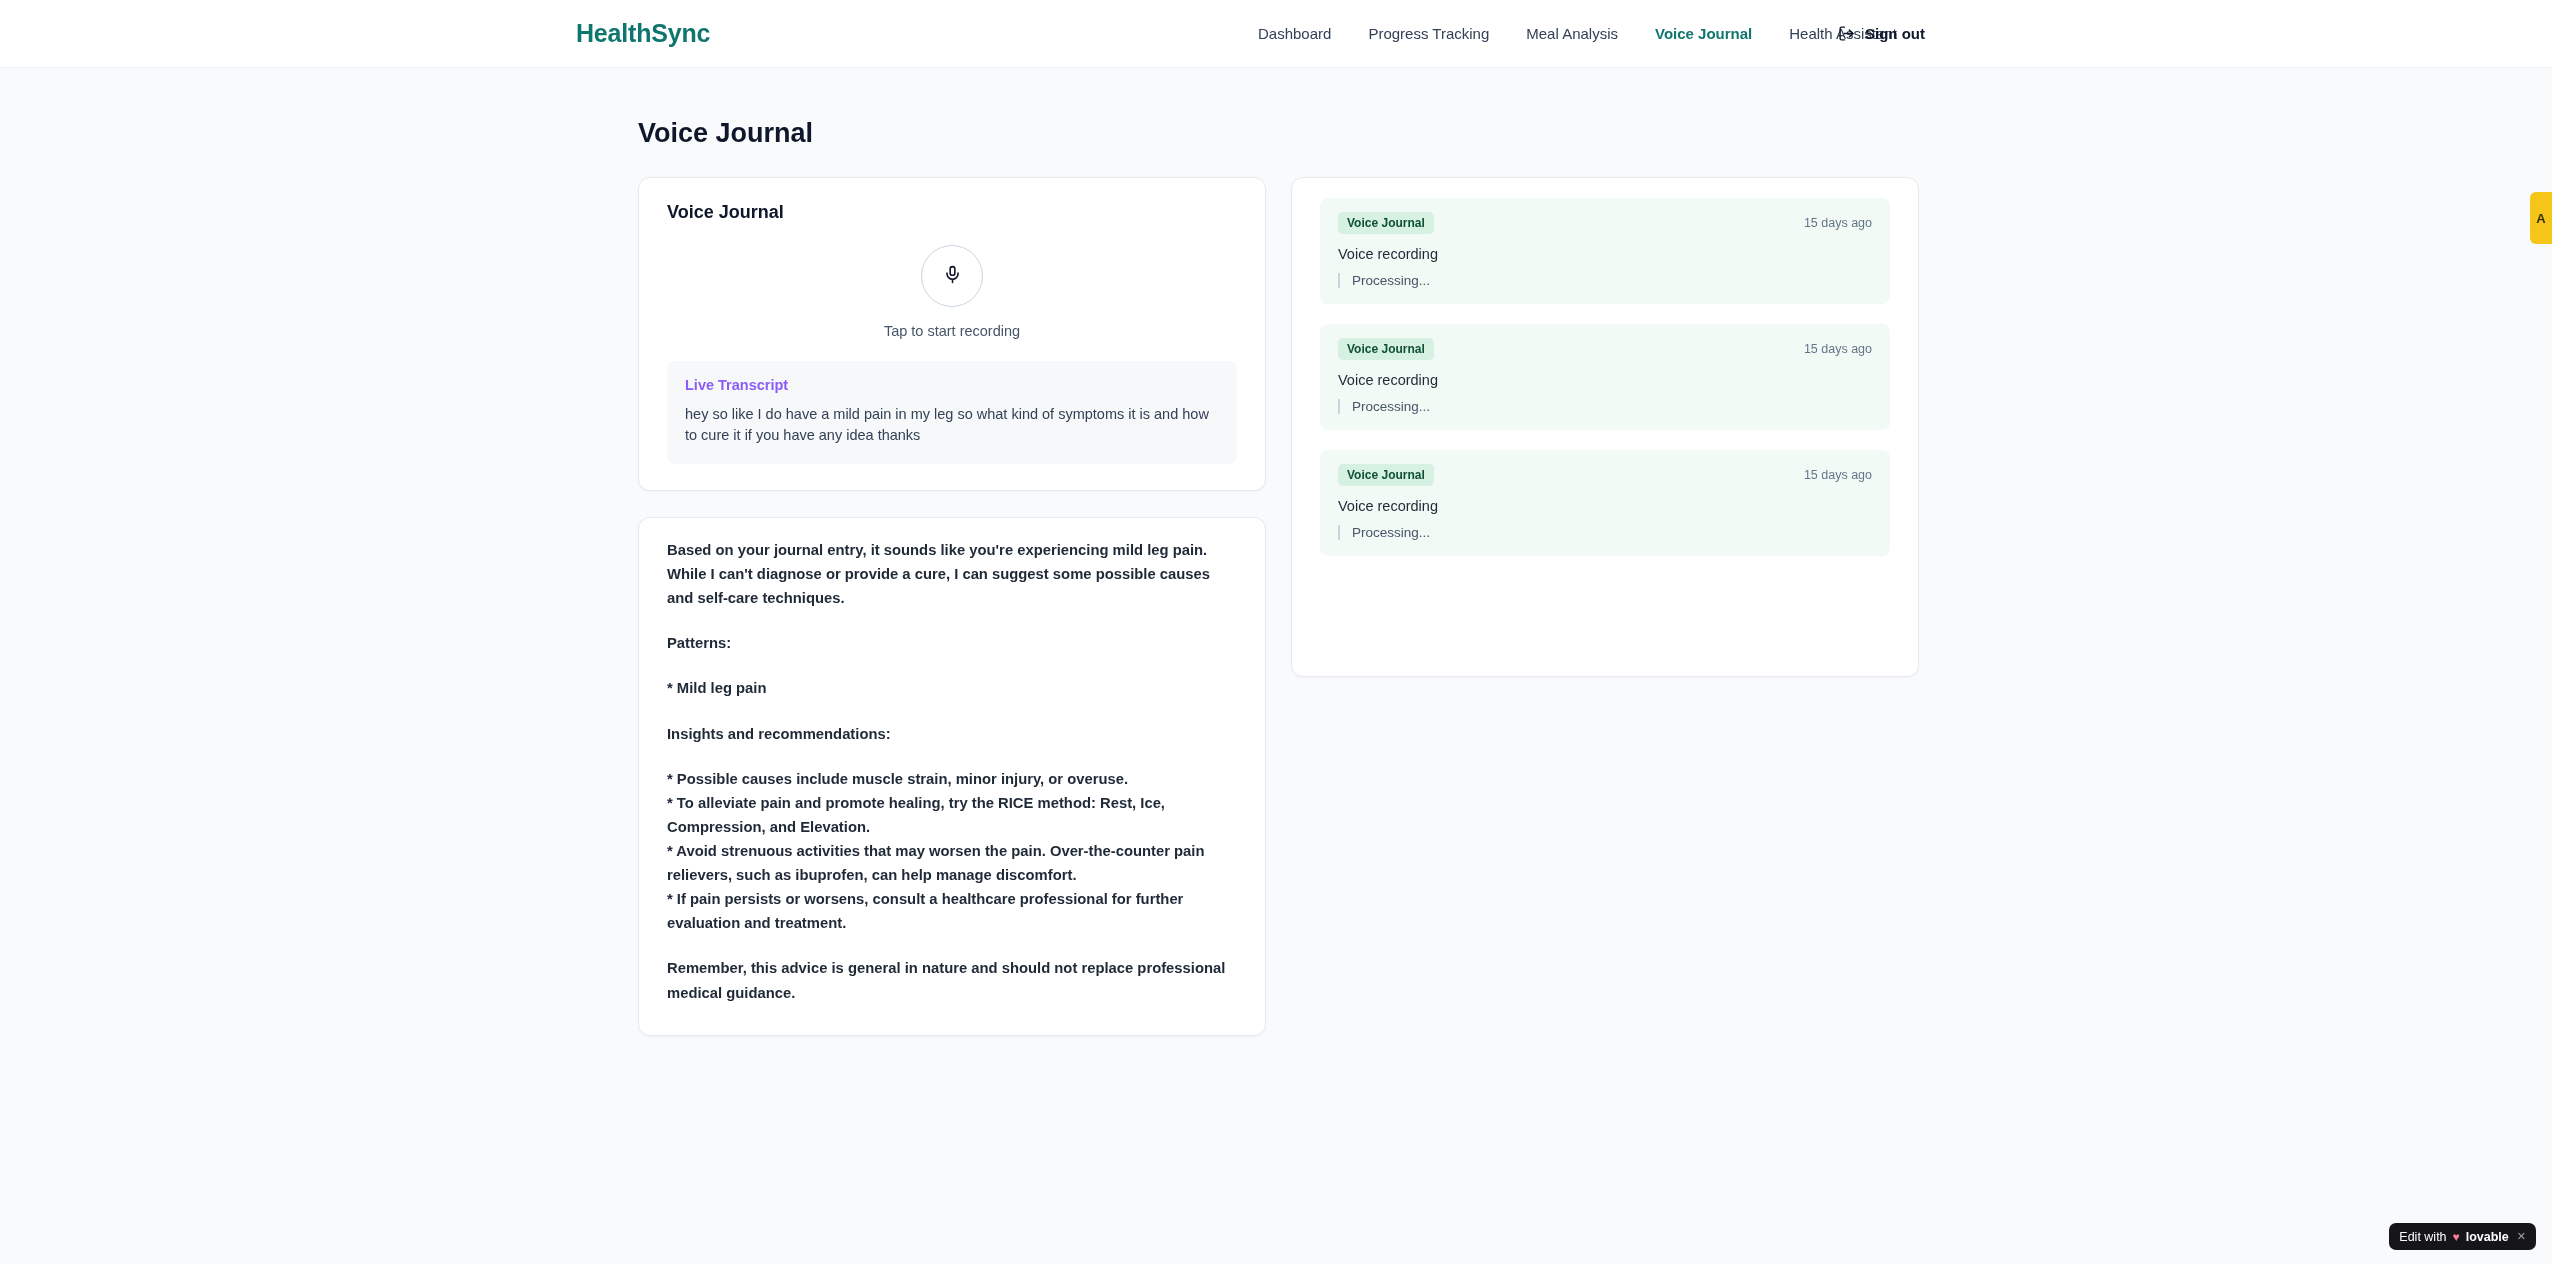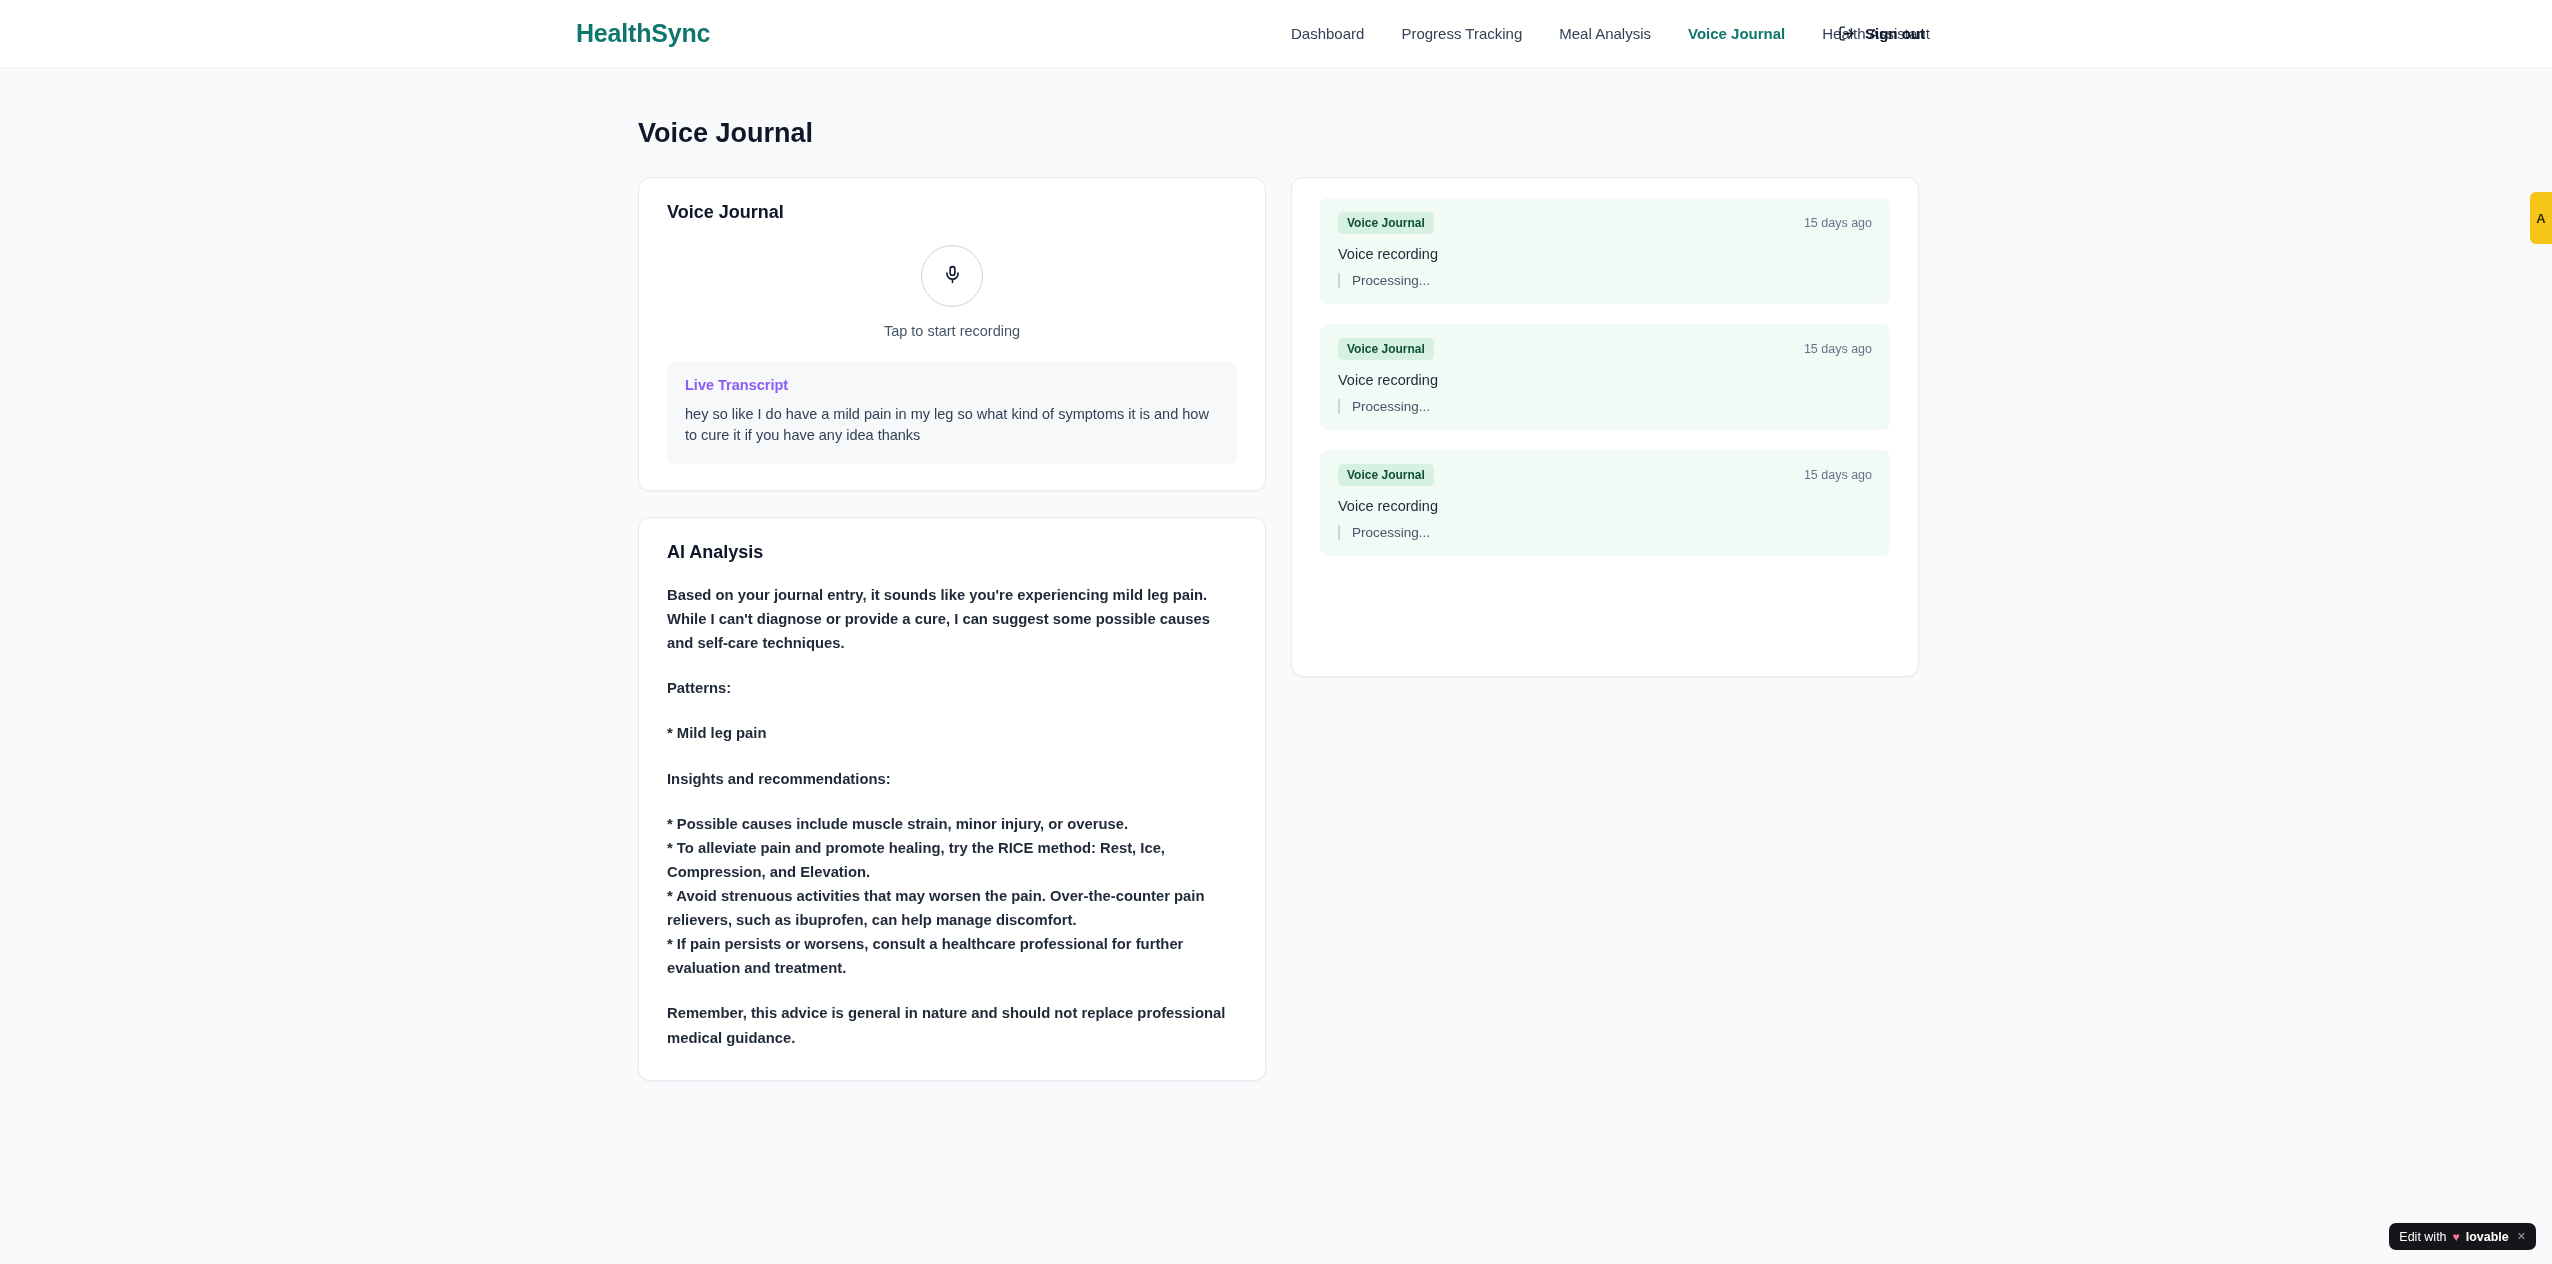--- a/index.html
+++ b/index.html
@@ -31,21 +31,20 @@
     color: #0f766e;
     letter-spacing: -0.2px;
     white-space: nowrap;
   }
   .nav-links {
     position: absolute;
     left: 1258px;
     display: flex;
     align-items: flex-start;
     gap: 37px;
-    margin-left: 33px;
   }
   .nav-link {
     font-size: 15px;
     color: #334155;
     white-space: nowrap;
     cursor: pointer;
   }
   .nav-link.active {
     color: #0f766e;
     font-weight: bold;
@@ -297,21 +296,20 @@
           <div class="mic-hint">Tap to start recording</div>
         </div>
 
         <div class="transcript-box">
           <div class="transcript-label">Live Transcript</div>
           <div class="transcript-text">hey so like I do have a mild pain in my leg so what kind of symptoms it is and how to cure it if you have any idea thanks</div>
         </div>
       </div>
 
       <div class="card analysis-card">
-        <div class="card-title">AI Analysis</div>
         <div class="analysis-body">
           <p class="analysis-para">Based on your journal entry, it sounds like you're experiencing mild leg pain. While I can't diagnose or provide a cure, I can suggest some possible causes and self-care techniques.</p>
           <p class="analysis-para">Patterns:</p>
           <p class="analysis-para">* Mild leg pain</p>
           <p class="analysis-para">Insights and recommendations:</p>
           <p class="analysis-para">* Possible causes include muscle strain, minor injury, or overuse.
 * To alleviate pain and promote healing, try the RICE method: Rest, Ice, Compression, and Elevation.
 * Avoid strenuous activities that may worsen the pain. Over-the-counter pain relievers, such as ibuprofen, can help manage discomfort.
 * If pain persists or worsens, consult a healthcare professional for further evaluation and treatment.</p>
           <p class="analysis-para">Remember, this advice is general in nature and should not replace professional medical guidance.</p>

